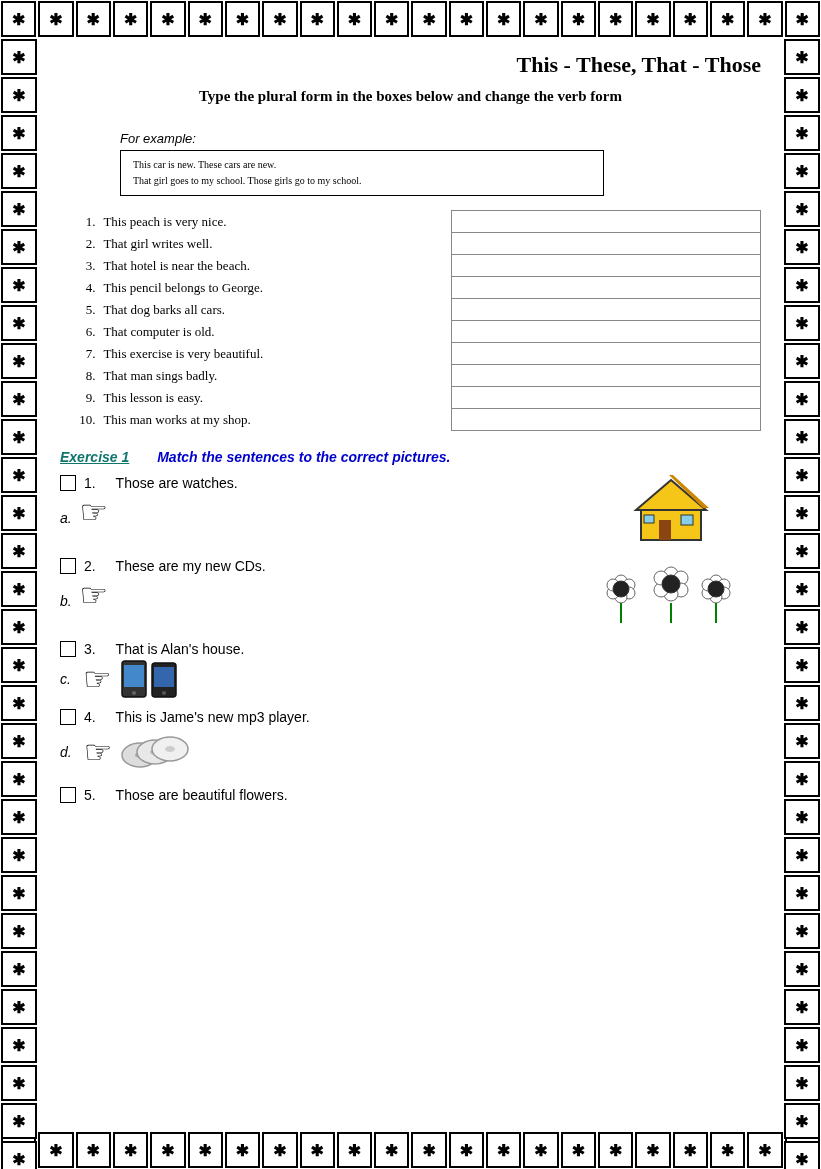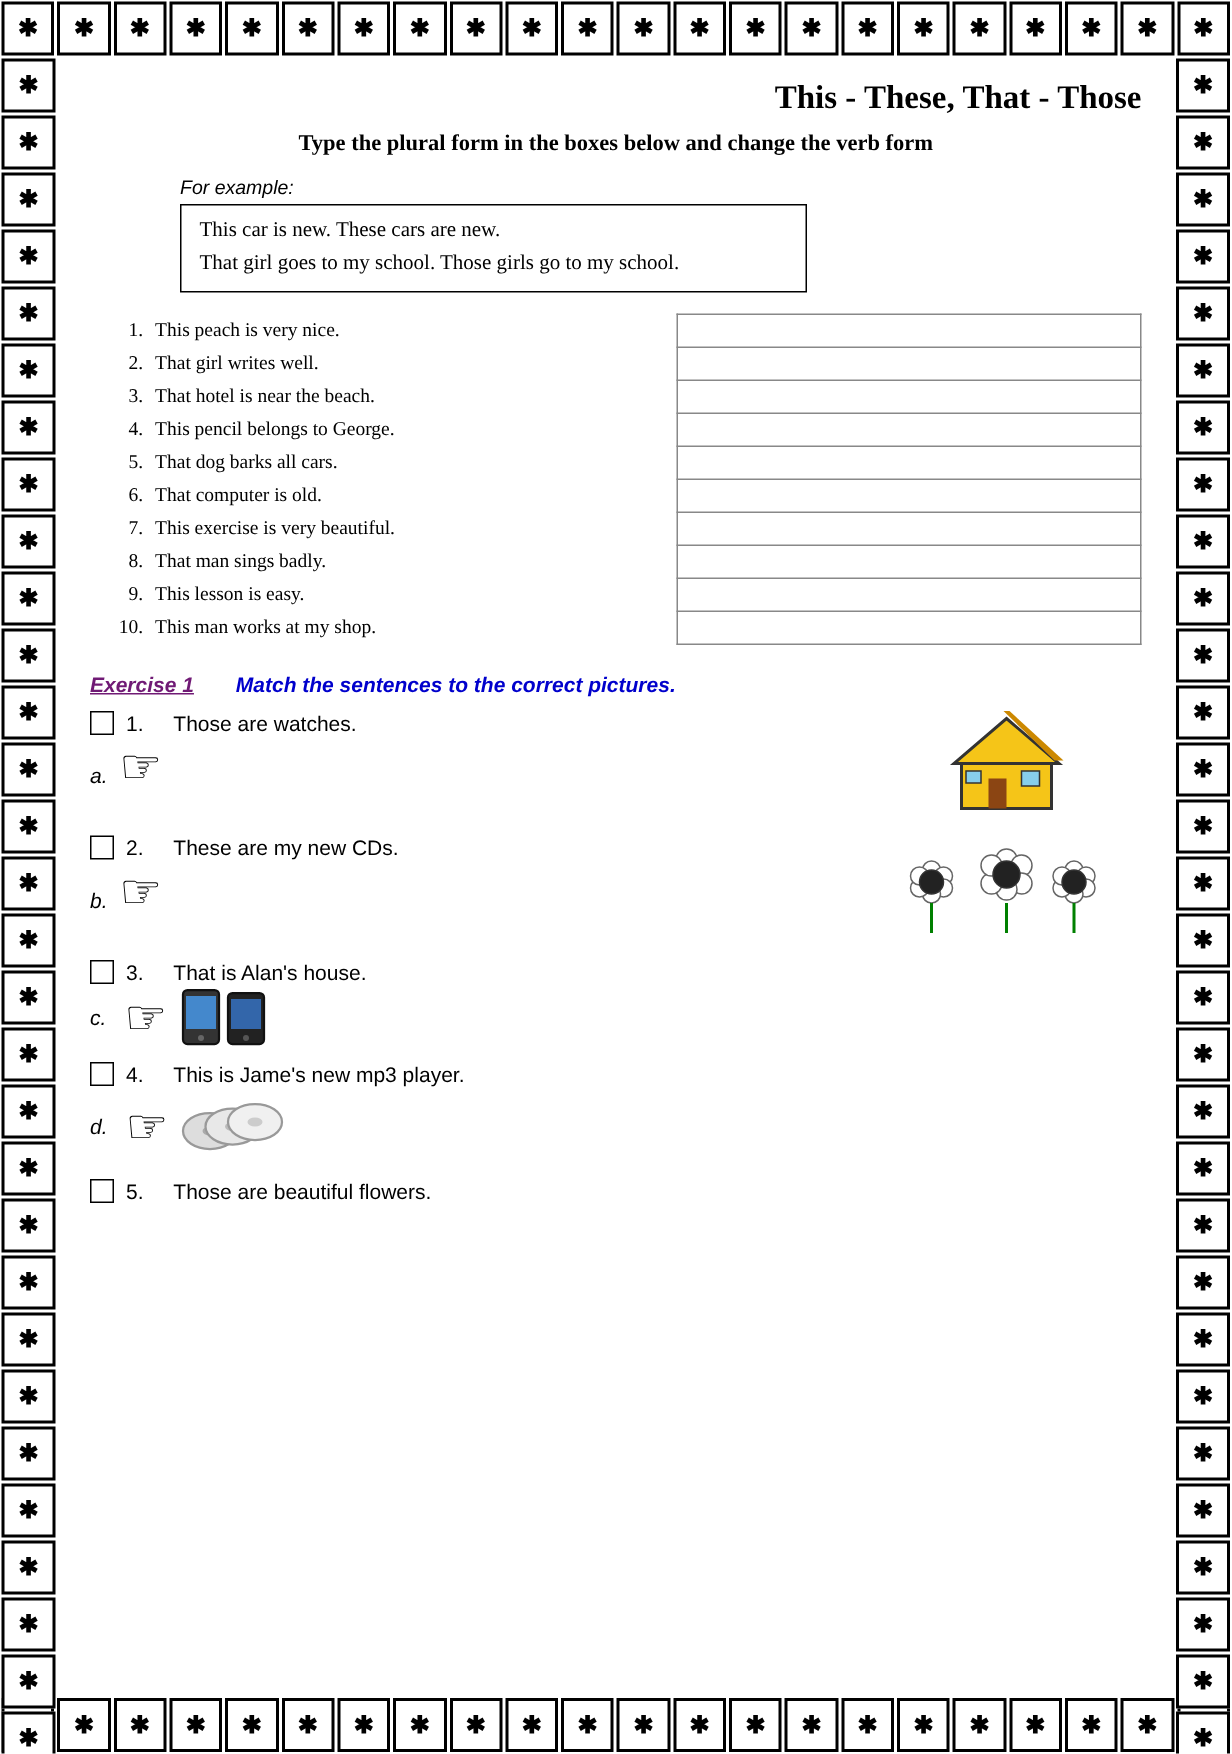--- a/index.html
+++ b/index.html
@@ -32,39 +32,39 @@
       font-size: 22px;
       font-weight: bold;
       margin-bottom: 10px;
       font-family: 'Times New Roman', Times, serif;
     }
 
     .instruction {
       text-align: center;
       font-size: 15px;
       font-weight: bold;
-      margin-bottom: 12px;
+      margin-bottom: 26px;
       font-family: 'Times New Roman', Times, serif;
     }
 
     .example-label {
       font-style: italic;
       font-size: 13px;
       margin-left: 60px;
       margin-bottom: 4px;
       font-family: Liberation Sans, sans-serif;
     }
 
     .example-box {
       border: 1.5px solid #000;
       padding: 6px 12px;
       margin: 0 0 14px 60px;
-      width: 418px;
+      width: 484px;
       font-family: 'Times New Roman', Times, serif;
-      font-size: 14px;
+      font-size: 10px;
       line-height: 1.6;
     }
 
     .exercise-table {
       width: 100%;
       border-collapse: collapse;
       margin-bottom: 18px;
       font-family: 'Times New Roman', Times, serif;
       font-size: 13px;
     }
@@ -93,21 +93,21 @@
     }
 
     
     .exercise1-header {
       margin-bottom: 10px;
       font-size: 14px;
       font-family: Arial, sans-serif;
     }
 
     .exercise1-label {
-      color: #701a75;
+      color: #0f766e;
       font-weight: bold;
       text-decoration: underline;
       font-style: italic;
     }
 
     .exercise1-instruction {
       color: #0000cc;
       font-weight: bold;
       font-style: italic;
       margin-left: 24px;

